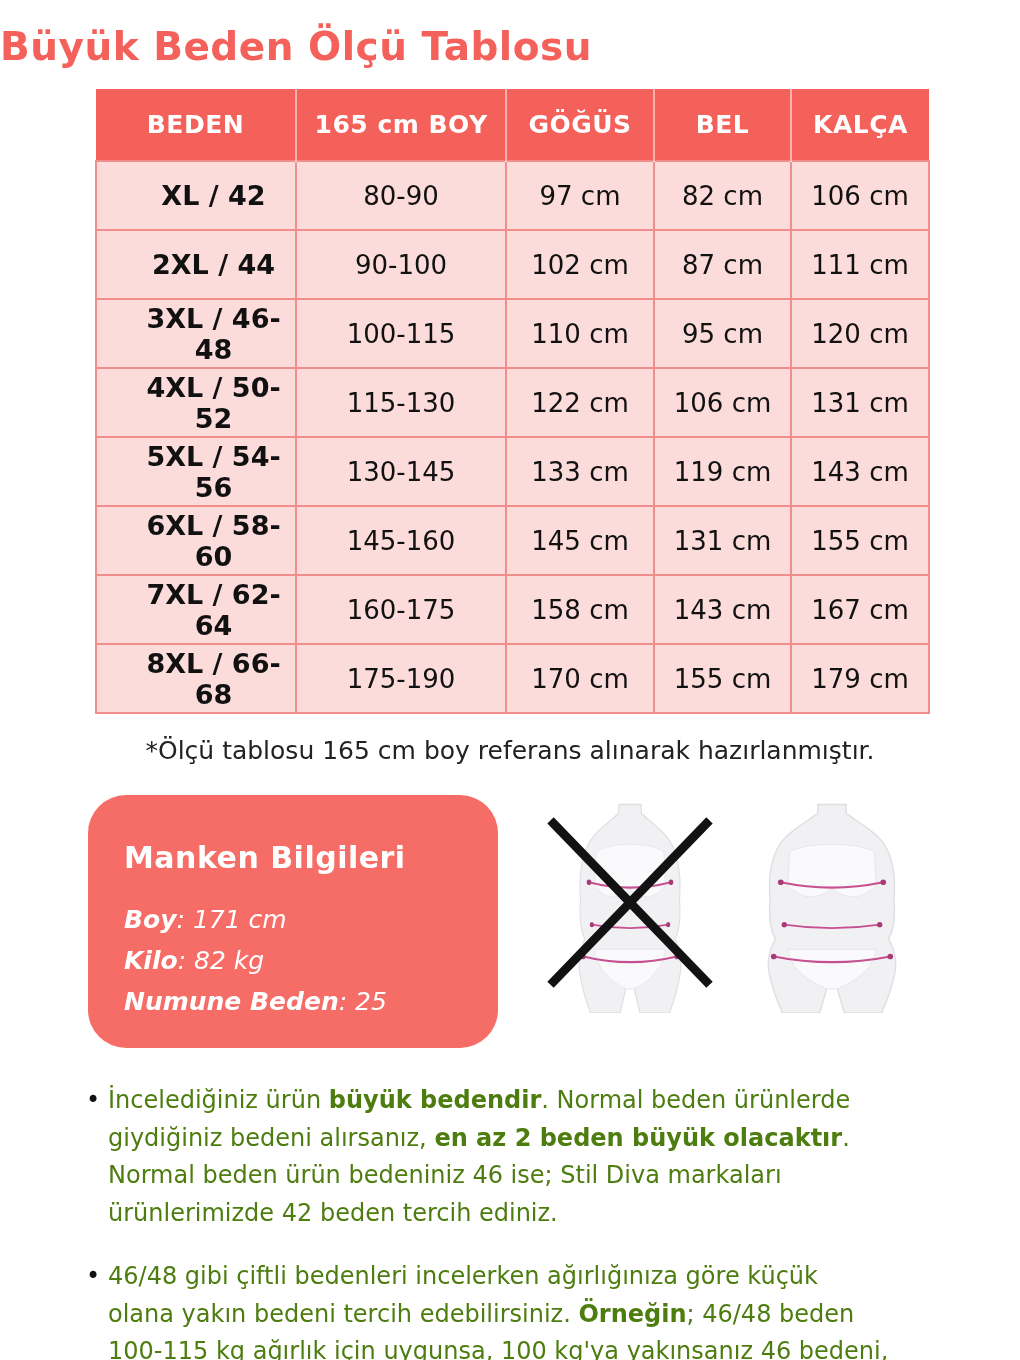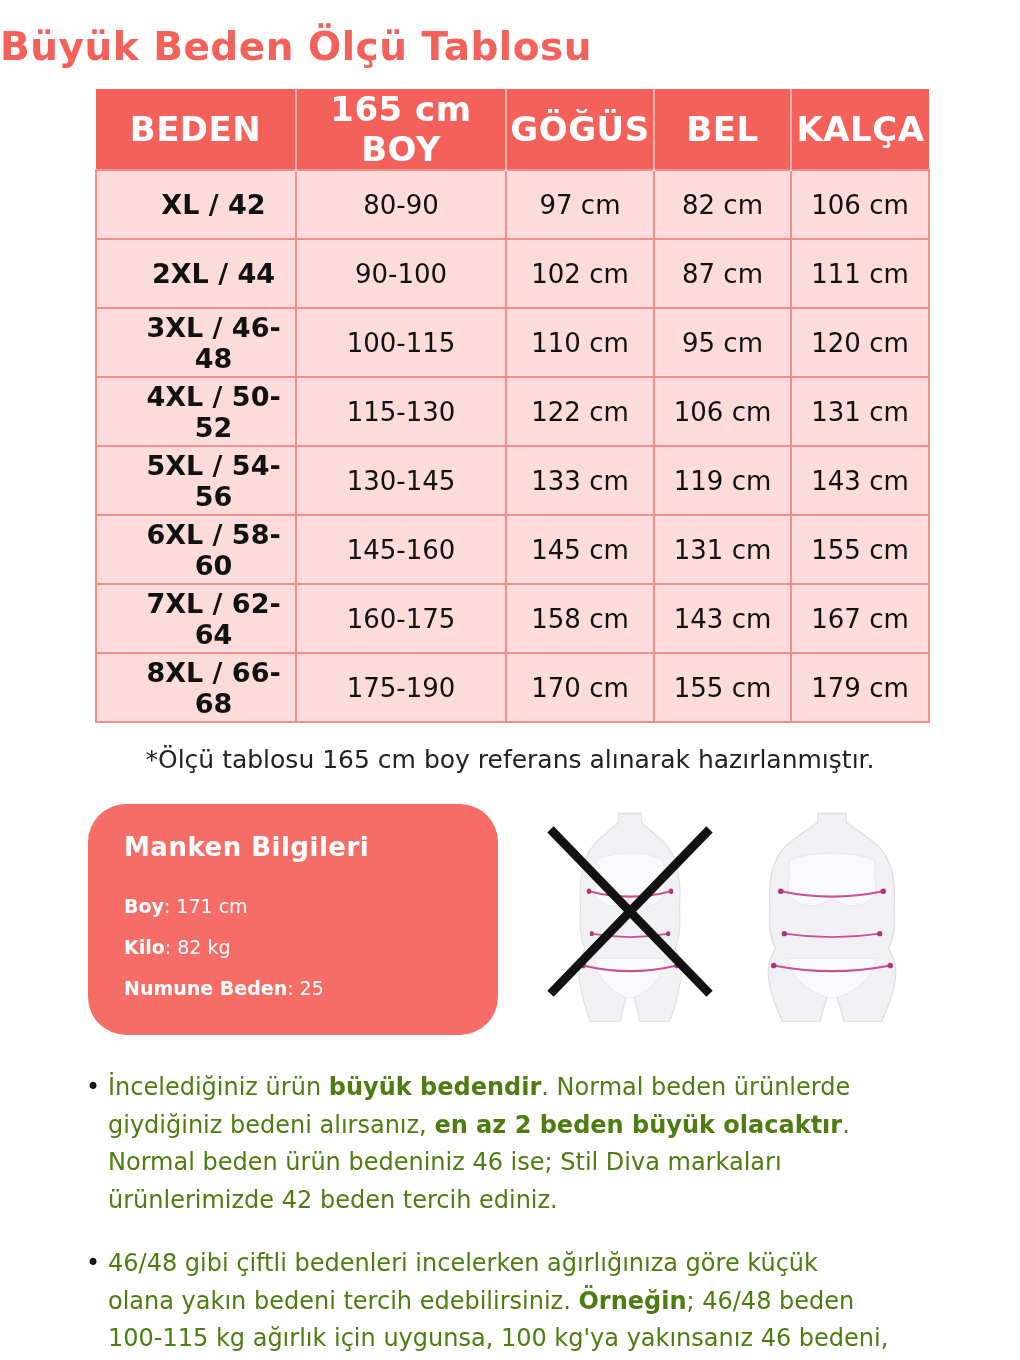--- a/index.html
+++ b/index.html
@@ -34,21 +34,21 @@
     table-layout:fixed;
   }
   .size-table col.c1{width:200px;}
   .size-table col.c2{width:210px;}
   .size-table col.c3{width:148px;}
   .size-table col.c4{width:137px;}
   .size-table col.c5{width:138px;}
   .size-table th{
     background:var(--accent);
     color:#ffffff;
-    font-size:34px;
+    font-size:25px;
     font-weight:bold;
     height:72px;
     border-right:2px solid rgba(255,255,255,.5);
     letter-spacing:.5px;
   }
   .size-table th:last-child{border-right:none;}
   .size-table td{
     background:var(--row-bg);
     border:2px solid var(--row-border);
     height:69px;
@@ -72,29 +72,31 @@
   }
   .model-box{
     width:410px;
     min-height:220px;
     background:var(--box-bg);
     border-radius:38px;
     color:#ffffff;
     padding:28px 30px 26px 36px;
   }
   .model-box .model-title{
-    font-size:26px;
+    font-size:30px;
     font-weight:bold;
     margin-bottom:24px;
     letter-spacing:.5px;
+    margin-top:17px;
   }
   .model-line{
-    font-size:19px;
+    font-size:25px;
     line-height:41px;
     white-space:nowrap;
+    font-style:italic;
   }
   .model-line .lbl{font-weight:bold;}
   .figures{
     display:flex;
     margin-left:42px;
     margin-top:6px;
   }
   .figure-wrap{width:180px;height:212px;margin-right:22px;}
   .figure-wrap:last-child{margin-right:0;}
   .figure-wrap svg{width:100%;height:100%;display:block;}

